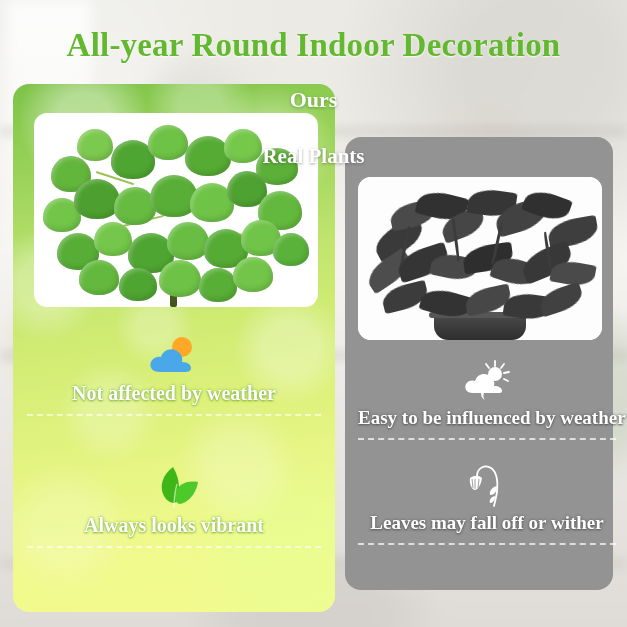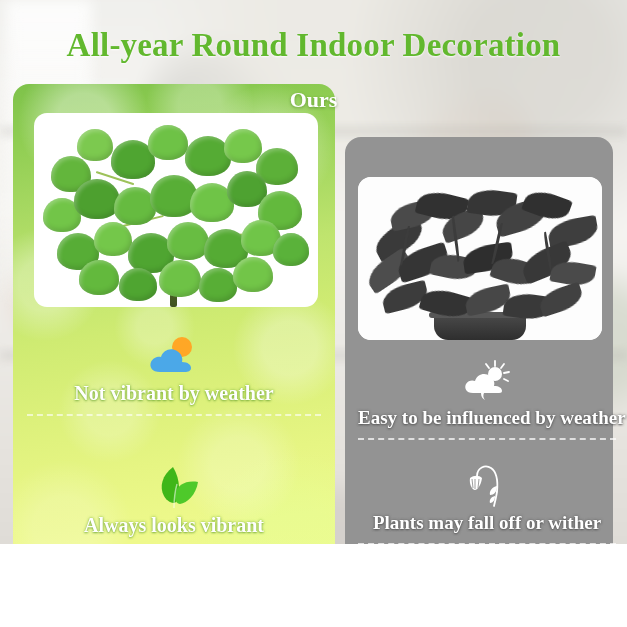--- a/index.html
+++ b/index.html
@@ -9,21 +9,21 @@
   body {
     width: 627px;
     height: 627px;
     overflow: hidden;
     font-family: "Liberation Serif", serif;
   }
 
   #stage {
     position: relative;
     width: 627px;
-    height: 544px;
+    height: 627px;
     overflow: hidden;
     background: #f2f2f0;
   }
 
   
   .bg-room {
     position: absolute;
     inset: 0;
     background:
       radial-gradient(circle at 84% 13%, rgba(214,212,206,0.75) 0 9%, rgba(214,212,206,0) 26%),
@@ -317,38 +317,39 @@
   </div>
 
   <div class="feature f-ours f-ours-1">
     <div class="feature-icon">
       <svg width="56" height="42" viewBox="0 0 56 42" aria-hidden="true">
         <circle cx="36" cy="13" r="10" fill="#ffa726"></circle>
         <path d="M14 38 C6 38 3 33 5 28 C7 23 13 22 15 23 C17 16 25 13 31 17
                  C36 20 37 25 36 28 C42 28 45 31 45 34 C45 37 42 38 39 38 Z" fill="#4ba8e8"></path>
       </svg>
     </div>
-    <div class="feature-label">Not vibrant by weather</div>
+    <div class="feature-label">Not affected by weather</div>
     <div class="divider"></div>
   </div>
 
   <div class="feature f-ours f-ours-2">
     <div class="feature-icon">
       <svg width="56" height="46" viewBox="0 0 56 46" aria-hidden="true">
         <path d="M27 3 C16 11 13 23 18 32 C22 39 28 40 30 38 C34 31 35 16 27 3 Z" fill="#3fb618"></path>
         <path d="M52 18 C40 16 31 21 29 30 C28 36 31 40 34 40 C41 39 50 31 52 18 Z" fill="#4ec92a"></path>
         <path d="M28 44 C28 36 29 27 31 20" stroke="#ffffff" stroke-width="1.4" fill="none" opacity="0.55"></path>
       </svg>
     </div>
     <div class="feature-label">Always looks vibrant</div>
     <div class="divider"></div>
   </div>
 
   <div class="panel panel-real"></div>
 
+  <div class="panel-heading heading-real">Real Plants</div>
 
   <div class="photo-card photo-real">
     <div class="photo-inner">
       <div class="wilt-wrap">
         <div class="wilt-pot"></div>
 
         <div class="droop" style="left:6%;  top:30%; width:52px; height:26px; background:#3a3a3a; transform:rotate(-28deg);"></div>
         <div class="droop" style="left:13%; top:16%; width:46px; height:24px; background:#4a4a4a; transform:rotate(-12deg);"></div>
         <div class="droop" style="left:24%; top:10%; width:50px; height:26px; background:#313131; transform:rotate(14deg);"></div>
         <div class="droop" style="left:34%; top:22%; width:44px; height:24px; background:#464646; transform:rotate(-20deg);"></div>
@@ -400,17 +401,17 @@
   <div class="feature f-real f-real-2">
     <div class="feature-icon">
       <svg width="56" height="46" viewBox="0 0 56 46" aria-hidden="true">
         <path d="M18 14 C18 6 26 2 32 6 C38 10 39 20 38 30 C37 36 36 40 35 44" stroke="#ffffff" stroke-width="1.8" fill="none" stroke-linecap="round"></path>
         <path d="M11 16 C15 13 20 13 23 16 C22 24 18 28 16 28 C13 28 10 22 11 16 Z" fill="#ffffff"></path>
         <path d="M16 17 L16 27 M13 17 L14 26 M20 17 L19 26" stroke="#939393" stroke-width="0.9" fill="none"></path>
         <path d="M38 24 C33 25 30 29 31 33 C35 33 38 30 38 24 Z" fill="#ffffff"></path>
         <path d="M36 34 C32 35 30 38 31 41 C34 41 36 38 36 34 Z" fill="#ffffff"></path>
       </svg>
     </div>
-    <div class="feature-label">Plants may fall off or wither</div>
+    <div class="feature-label">Leaves may fall off or wither</div>
     <div class="divider"></div>
   </div>
 
 </div>
 
 </body></html>

